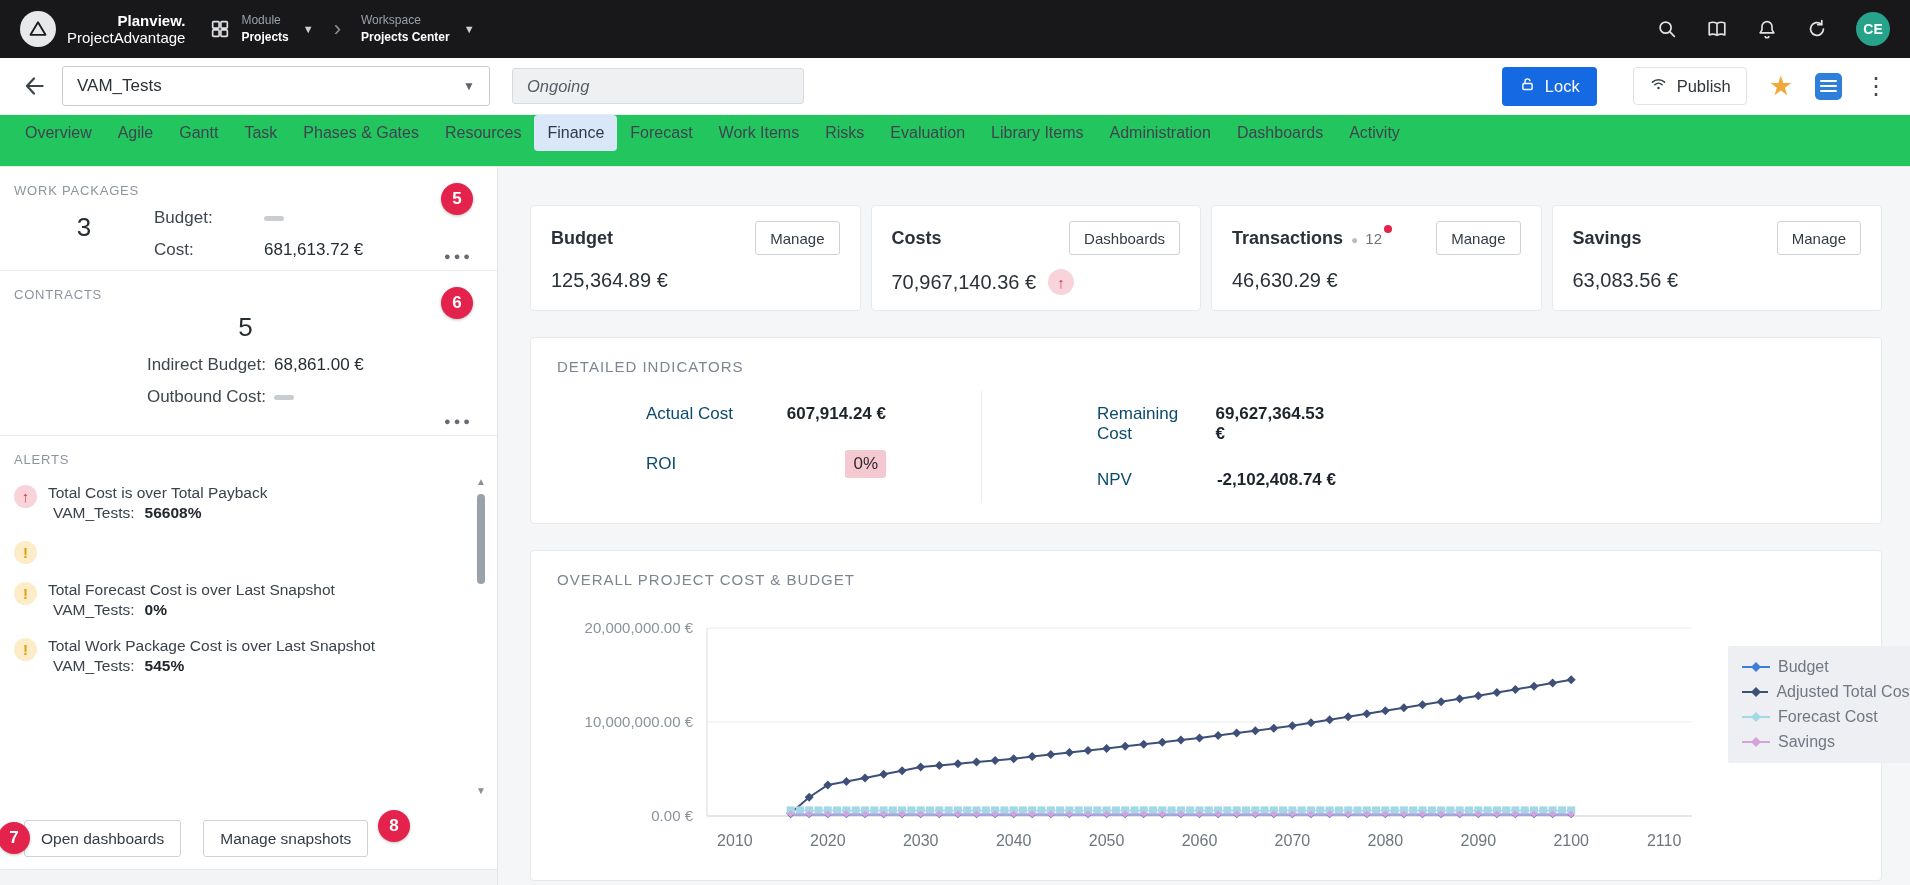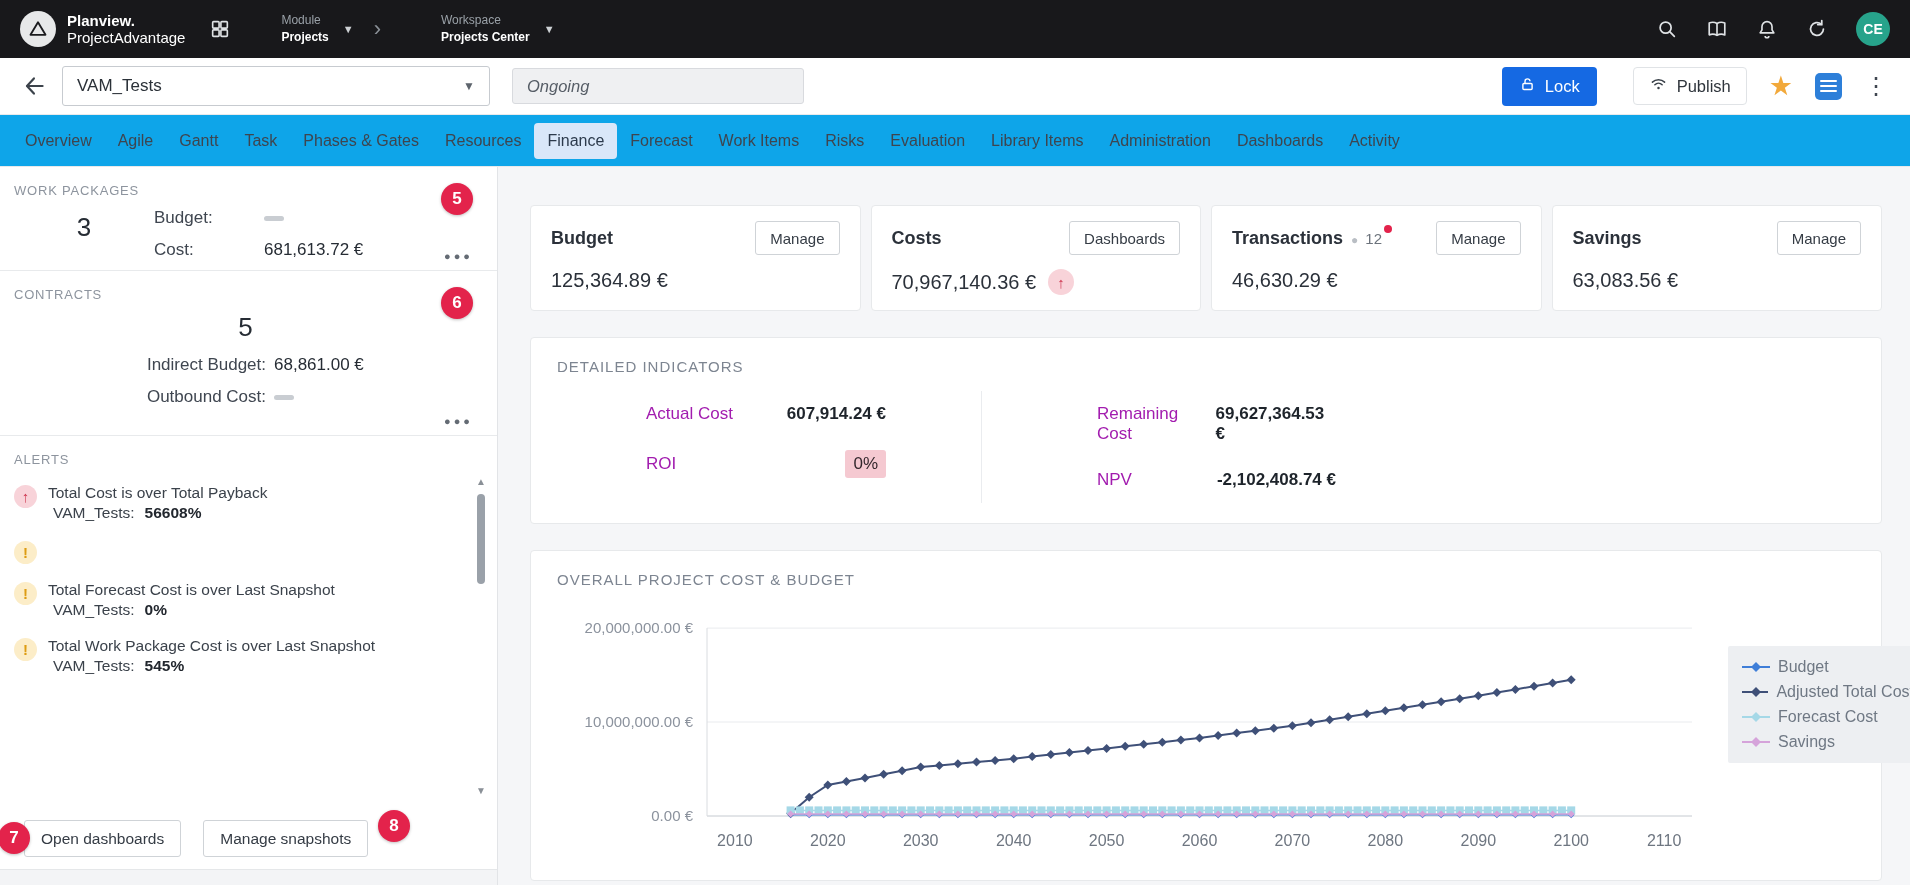--- a/index.html
+++ b/index.html
@@ -2,28 +2,28 @@
 <html><head>
 <meta charset="utf-8">
 <style>
   * { margin:0; padding:0; box-sizing:border-box; }
   html,body { width:1910px; height:885px; overflow:hidden; }
   body { font-family:"Liberation Sans","DejaVu Sans",sans-serif; background:#f5f6f8; color:#2f353c; }
   [data-interactable="true"] { cursor:pointer; }
 
   
   .topbar { height:58px; background:#18181b; display:flex; align-items:center; padding:0 20px; gap:24px; }
-  .brand { display:flex; align-items:center; gap:11px; }
+  .brand { display:flex; align-items:center; gap:11px;text-align:right; }
   .logo-circle { width:36px; height:36px; border-radius:50%; background:#e7e8e9; display:flex; align-items:center; justify-content:center; }
   .brand-text { display:flex; flex-direction:column; line-height:17px; }
   .brand-l1 { color:#fff; font-size:15px; font-weight:700; }
   .brand-l2 { color:#fff; font-size:15px; font-weight:400; }
   .crumb { display:flex; align-items:center; gap:10px; }
   .crumb-icon svg { display:block; }
-  .crumb-text { display:flex; flex-direction:column; line-height:15px;margin-left:40px; }
+  .crumb-text { display:flex; flex-direction:column; line-height:15px; }
   .crumb-label { color:#9aa1a8; font-size:12px; }
   .crumb-value { color:#fff; font-size:12px; font-weight:600; margin-top:2px; }
   .chev-down { color:#cdd1d5; font-size:11px; margin-left:4px; }
   .sep-chev { color:#8a9097; font-size:22px; line-height:1; margin:0 -4px; }
   .topbar-right { margin-left:auto; display:flex; align-items:center; gap:28px; }
   .tb-icon svg { display:block; }
   .avatar { width:34px; height:34px; border-radius:50%; background:#27a38b; color:#fff; font-size:14px; font-weight:700; display:flex; align-items:center; justify-content:center; }
 
   
   .toolbar { height:57px; background:#fff; border-bottom:1px solid #e8eaec; display:flex; align-items:center; padding:0 22px; }
@@ -33,21 +33,21 @@
   .status-field { margin-left:22px; width:292px; height:36px; background:#eff0f2; border:1px solid #d8dade; border-radius:3px; display:flex; align-items:center; padding:0 14px; font-style:italic; color:#565d66; font-size:16.5px; }
   .toolbar-right { margin-left:auto; display:flex; align-items:center; gap:22px; }
   .lock-btn { height:39px; background:#1569e3; border:none; border-radius:4px; color:#fff; font-size:16.5px; display:flex; align-items:center; gap:9px; padding:0 17px; font-family:inherit; }
   .publish-btn { height:38px; background:#fff; border:1px solid #e0e3e6; border-radius:4px; color:#2f353c; font-size:16.5px; display:flex; align-items:center; gap:9px; padding:0 15px; margin-left:14px; font-family:inherit; }
   .star-icon { font-size:27px; color:#f2a93b; line-height:1; }
   .feedback-icon { width:27px; height:27px; border-radius:5px; background:#2d7fd9; display:flex; flex-direction:column; justify-content:center; gap:3px; padding:0 5px; }
   .feedback-icon i { display:block; height:2px; background:#fff; border-radius:1px; }
   .kebab { font-size:24px; color:#3f4650; line-height:1; font-style:normal; }
 
   
-  .tab-bar { height:52px; background:#0ea5e9; border-bottom:1px solid #e7e9eb; display:flex; align-items:center; padding:0 12px; }
+  .tab-bar { height:52px; background:#22c55e; border-bottom:1px solid #e7e9eb; display:flex; align-items:flex-start; padding:0 12px; }
   .tab { padding:9px 13px; font-size:16px; color:#3e454f; border-radius:4px; white-space:nowrap; }
   .tab.active { background:#d9e7f9; color:#2c3a4c; }
 
   
   .content { display:flex; height:718px; }
   .sidebar { width:498px; background:#fff; border-right:1px solid #e2e4e7; display:flex; flex-direction:column; }
   .main { flex:1; overflow:hidden; }
 
   
   .side-section { padding:16px 20px 10px 14px; border-bottom:1px solid #e8eaec; position:relative; }
@@ -101,21 +101,21 @@
   .kpi-value-row { display:flex; align-items:center; gap:12px; margin-top:14px; }
   .kpi-value { font-size:20px; color:#2b313a; }
   .trend-chip { width:26px; height:26px; border-radius:50%; background:#f8d3d9; color:#cf3a52; display:flex; align-items:center; justify-content:center; font-size:15px; font-weight:700; }
 
   
   .panel { background:#fff; border:1px solid #e7e9eb; border-radius:4px; margin:26px 28px 0 32px; }
   .panel-title { padding:20px 26px 0; font-size:15px; letter-spacing:1px; color:#7d8591; }
   .ind-grid { display:grid; grid-template-columns:1fr 1fr 1fr; margin:16px 0 20px; }
   .ind-col + .ind-col { border-left:1px solid #eaecef; }
   .ind-cell { display:flex; align-items:center; justify-content:space-between; padding:13px 95px 13px 115px; }
-  .ind-label { font-size:17px; color:#a21caf; }
+  .ind-label { font-size:17px; color:#0c4a6e; }
   .ind-value { font-size:17px; font-weight:700; color:#1e242b; }
   .ind-value.chip { background:#f5c9d1; border-radius:3px; padding:4px 8px; font-weight:400; color:#33272c; }
 
   
   .chart-panel { margin-bottom:20px; padding-bottom:14px; }
   .chart-row { display:flex; margin-top:16px; padding:0 24px; }
   .chart-svg-wrap { flex:1; }
   .ytick { fill:#8b929d; font-size:15px; font-family:"Liberation Sans",sans-serif; }
   .xtick { fill:#6e7681; font-size:16px; font-family:"Liberation Sans",sans-serif; }
   .legend { width:200px; margin-left:14px; margin-top:42px; background:#edeff2; border-radius:2px; padding:12px 14px; align-self:flex-start; display:flex; flex-direction:column; gap:7px; }

